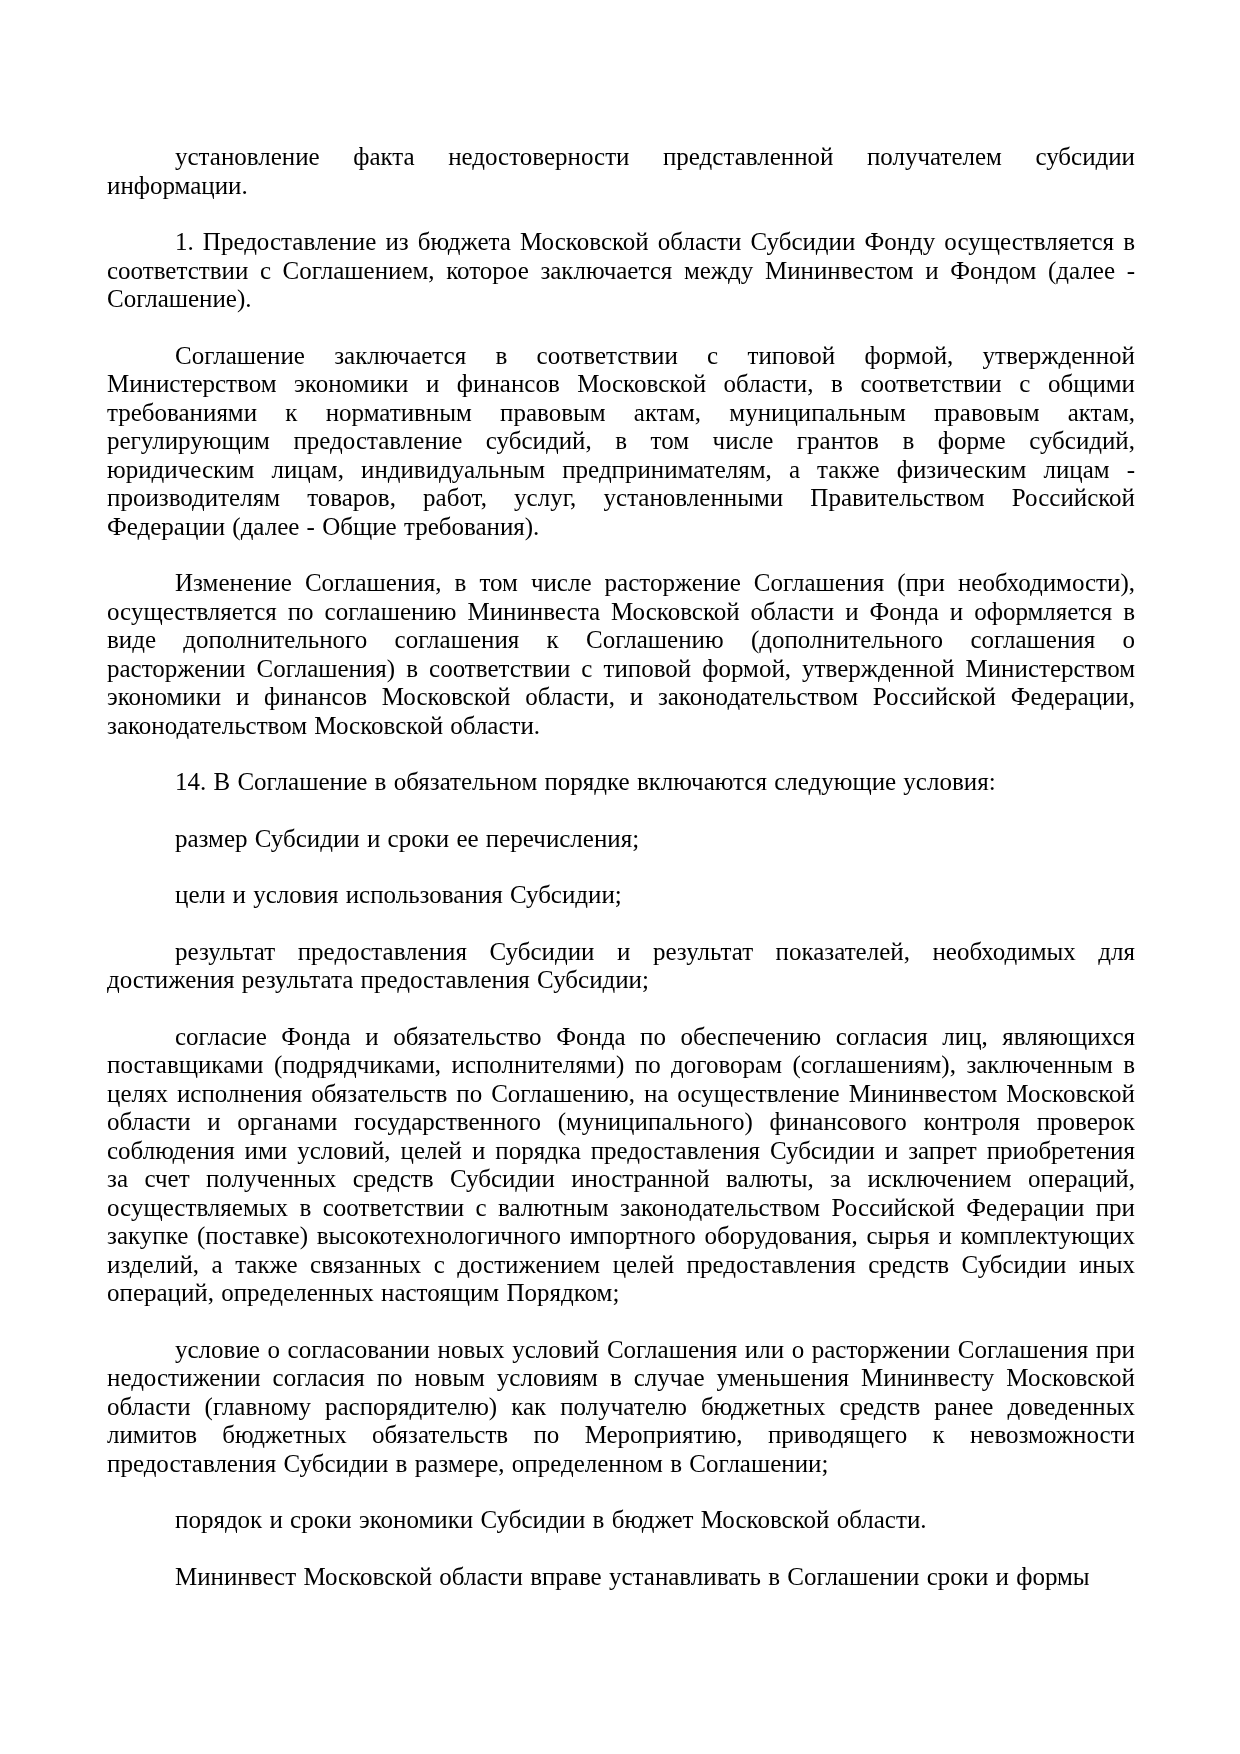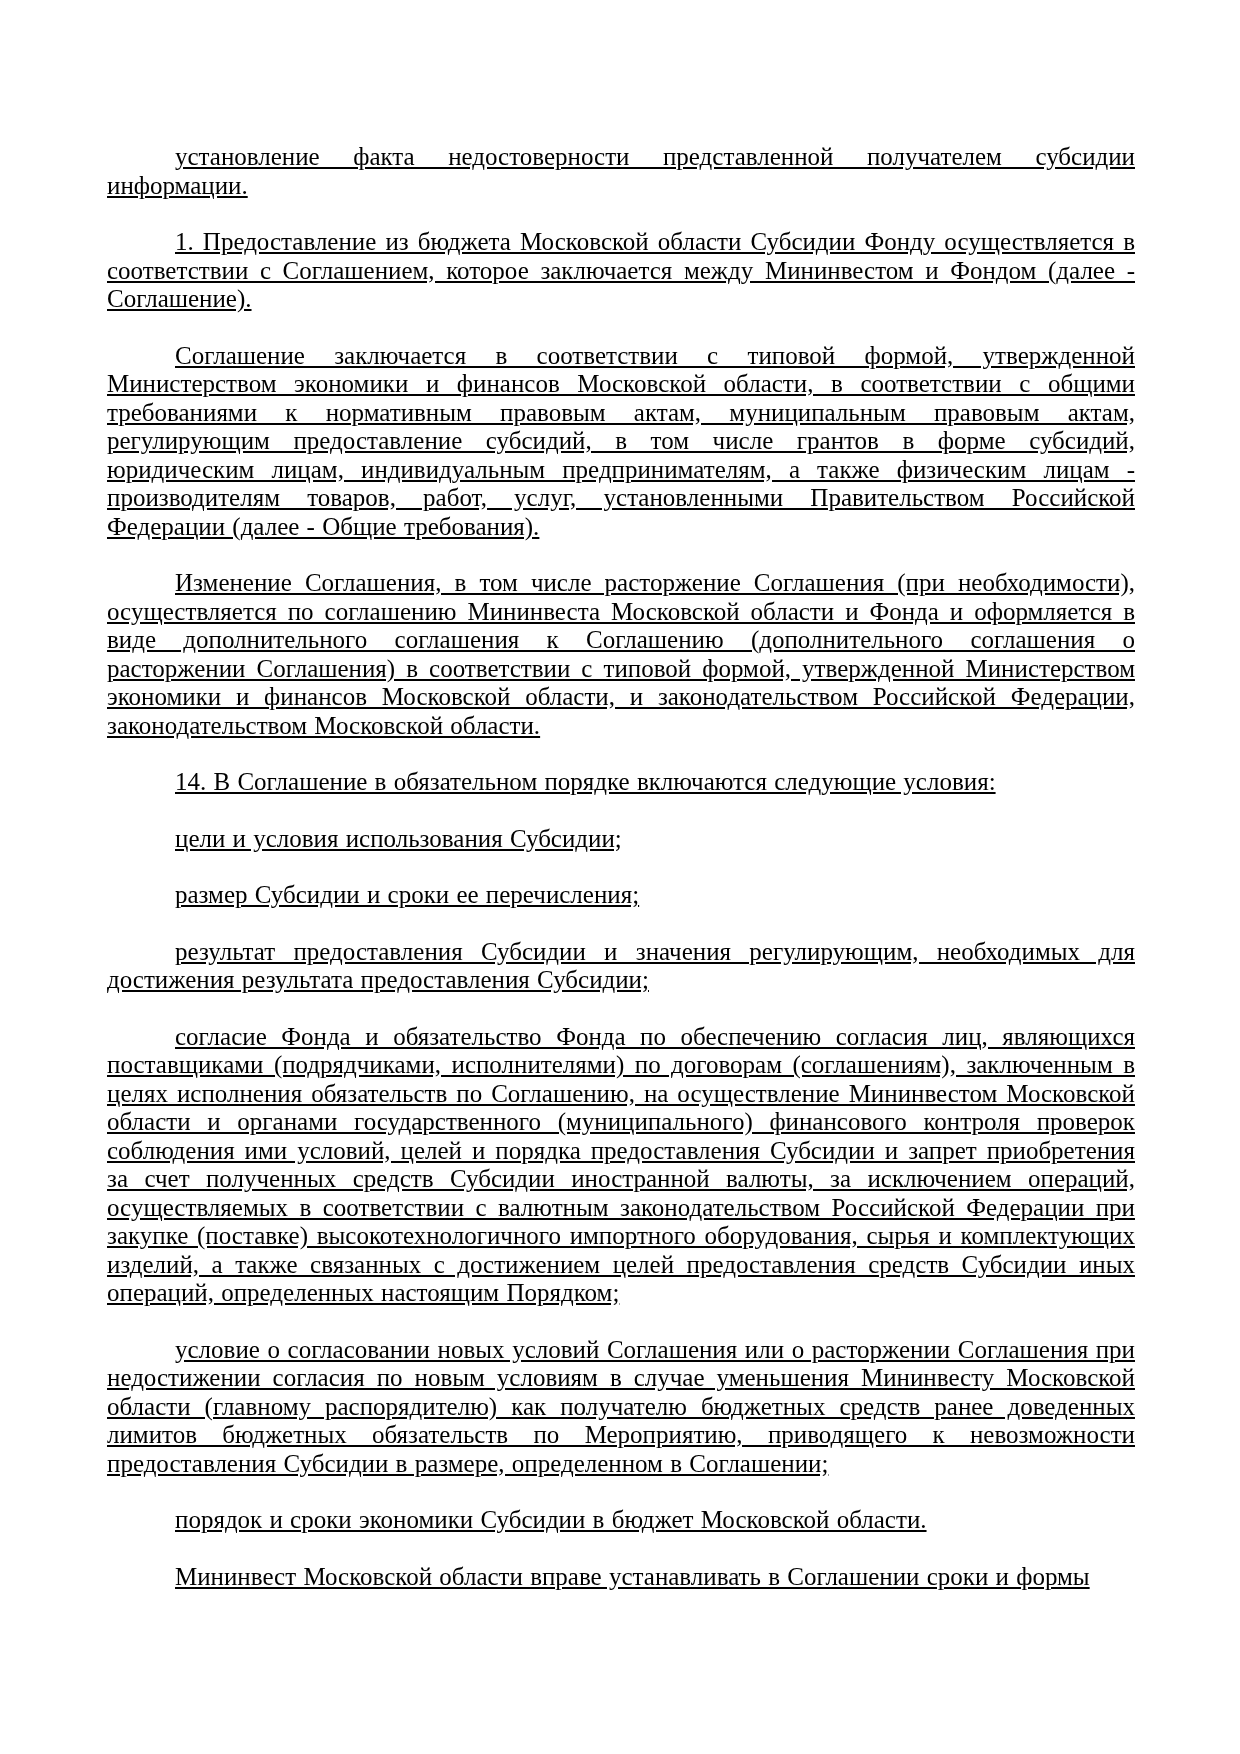--- a/index.html
+++ b/index.html
@@ -15,38 +15,37 @@
   .page {
     box-sizing: border-box;
     width: 1240px;
     height: 1754px;
     background: #ffffff;
     padding: 143px 105px 0 107px;
     font-family: "Liberation Serif", "DejaVu Serif", serif;
     font-size: 25px;
     line-height: 28.5px;
     color: #000000;
-    text-decoration: underline;
   }
   .para {
     margin: 0 0 28px 0;
     text-align: justify;
     text-indent: 68px;
     word-spacing: 1px;
   }
 </style>
 </head>
 <body>
 
 <div class="page">
   <p class="para">установление факта недостоверности представленной получателем субсидии информации.</p>
   <p class="para">1. Предоставление из бюджета Московской области Субсидии Фонду осуществляется в соответствии с Соглашением, которое заключается между Мининвестом и Фондом (далее - Соглашение).</p>
   <p class="para">Соглашение заключается в соответствии с типовой формой, утвержденной Министерством экономики и финансов Московской области, в соответствии с общими требованиями к нормативным правовым актам, муниципальным правовым актам, регулирующим предоставление субсидий, в том числе грантов в форме субсидий, юридическим лицам, индивидуальным предпринимателям, а также физическим лицам - производителям товаров, работ, услуг, установленными Правительством Российской Федерации (далее - Общие требования).</p>
   <p class="para">Изменение Соглашения, в том числе расторжение Соглашения (при необходимости), осуществляется по соглашению Мининвеста Московской области и Фонда и оформляется в виде дополнительного соглашения к Соглашению (дополнительного соглашения о расторжении Соглашения) в соответствии с типовой формой, утвержденной Министерством экономики и финансов Московской области, и законодательством Российской Федерации, законодательством Московской области.</p>
   <p class="para">14. В Соглашение в обязательном порядке включаются следующие условия:</p>
+  <p class="para">размер Субсидии и сроки ее перечисления;</p>
   <p class="para">цели и условия использования Субсидии;</p>
-  <p class="para">размер Субсидии и сроки ее перечисления;</p>
-  <p class="para">результат предоставления Субсидии и значения регулирующим, необходимых для достижения результата предоставления Субсидии;</p>
+  <p class="para">результат предоставления Субсидии и результат показателей, необходимых для достижения результата предоставления Субсидии;</p>
   <p class="para">согласие Фонда и обязательство Фонда по обеспечению согласия лиц, являющихся поставщиками (подрядчиками, исполнителями) по договорам (соглашениям), заключенным в целях исполнения обязательств по Соглашению, на осуществление Мининвестом Московской области и органами государственного (муниципального) финансового контроля проверок соблюдения ими условий, целей и порядка предоставления Субсидии и запрет приобретения за счет полученных средств Субсидии иностранной валюты, за исключением операций, осуществляемых в соответствии с валютным законодательством Российской Федерации при закупке (поставке) высокотехнологичного импортного оборудования, сырья и комплектующих изделий, а также связанных с достижением целей предоставления средств Субсидии иных операций, определенных настоящим Порядком;</p>
   <p class="para">условие о согласовании новых условий Соглашения или о расторжении Соглашения при недостижении согласия по новым условиям в случае уменьшения Мининвесту Московской области (главному распорядителю) как получателю бюджетных средств ранее доведенных лимитов бюджетных обязательств по Мероприятию, приводящего к невозможности предоставления Субсидии в размере, определенном в Соглашении;</p>
   <p class="para">порядок и сроки экономики Субсидии в бюджет Московской области.</p>
   <p class="para">Мининвест Московской области вправе устанавливать в Соглашении сроки и формы</p>
 </div>
 
 </body></html>

